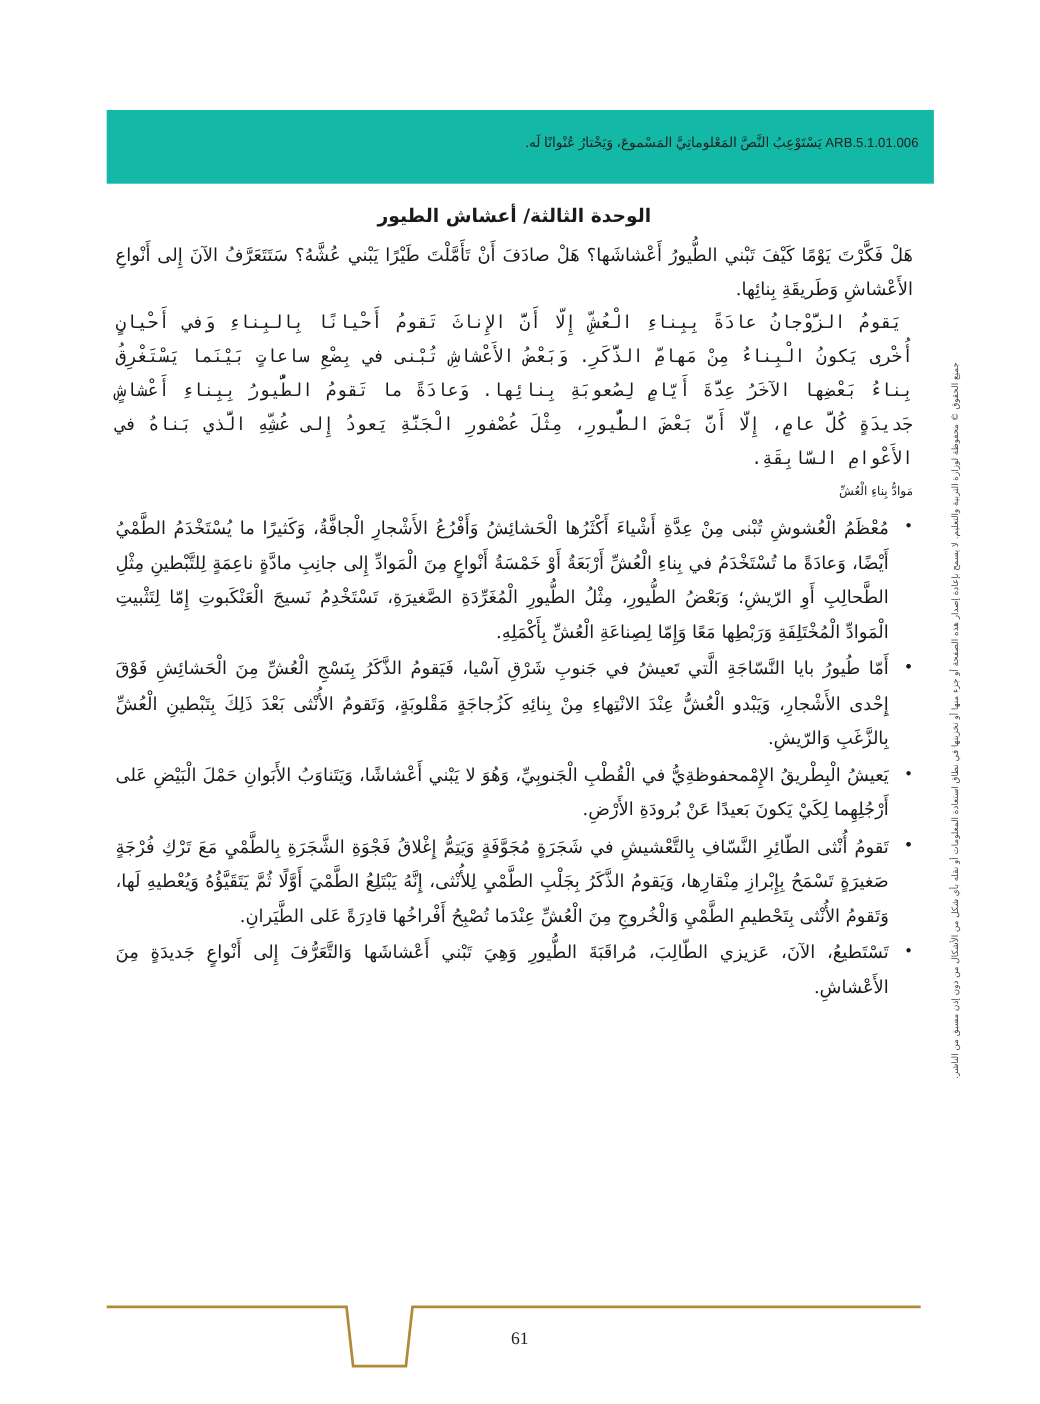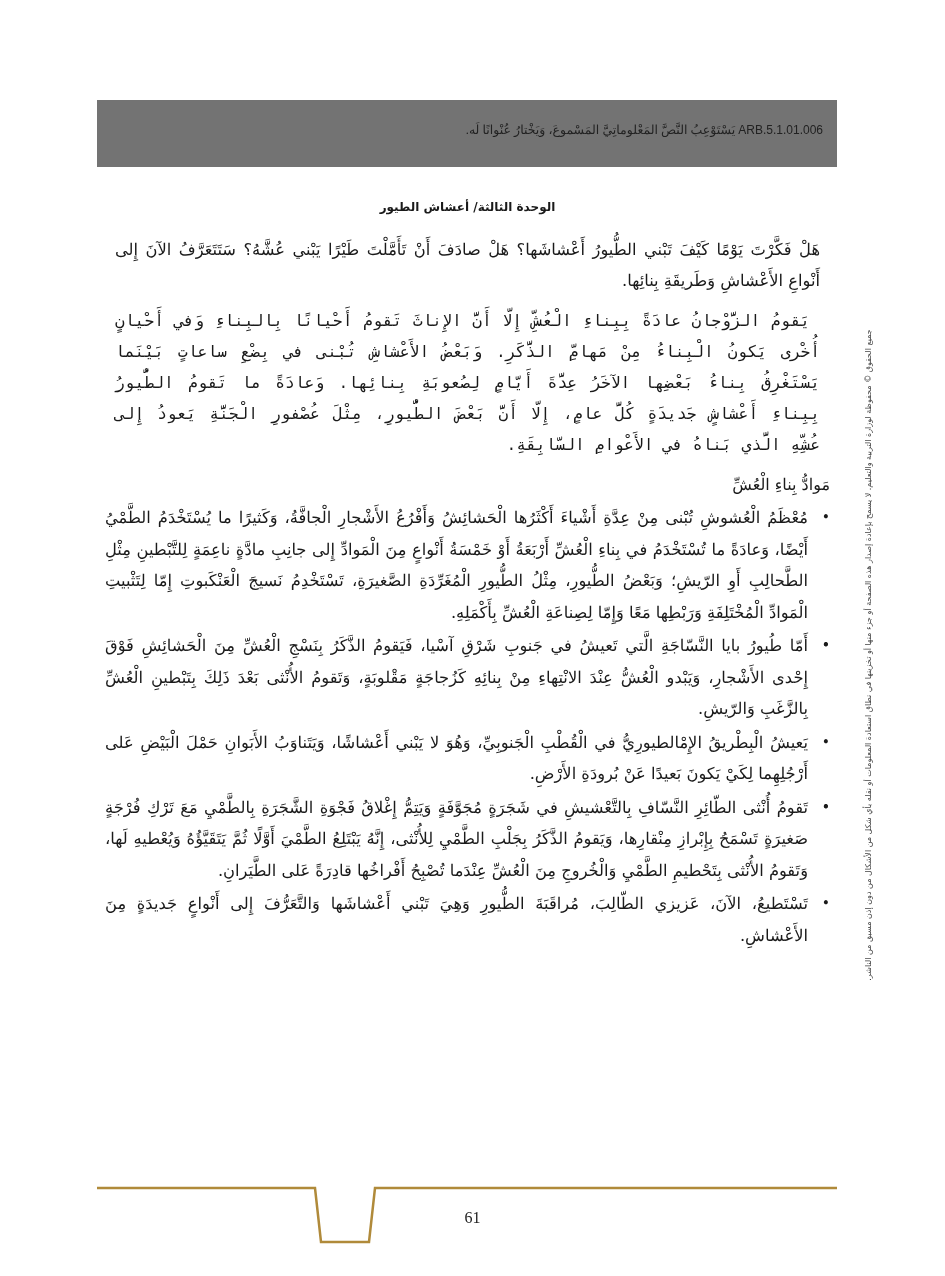--- a/index.html
+++ b/index.html
@@ -6,55 +6,55 @@
   body { width: 945px; height: 1276px; position: relative; overflow: hidden;
          font-family: "DejaVu Serif", "Liberation Serif", serif; color: #1a1a1a; }
   .objective-box { position: absolute; left: 97px; top: 100px; width: 740px; height: 67px;
          background: #f3efe3; }
   .objective-text { position: absolute; right: 14px; top: 22px; direction: rtl;
          font-family: "Liberation Serif", serif; font-size: 12.5px; color: #222; white-space: nowrap; }
   .objective-code { font-family: "Liberation Sans", sans-serif; font-size: 12px; }
   .content { position: absolute; left: 105px; top: 180px; width: 725px; direction: rtl;
          text-align: justify; }
   .unit-title { text-align: center; font-family: "DejaVu Sans", sans-serif; font-weight: bold;
-         font-size: 12px; margin: 10px 0 2px 0; line-height: 34px; }
-  .para { font-size: 16.3px; line-height: 31px; margin: 10px; text-align-last: right; }
+         font-size: 17px; margin: 0 0 2px 0; line-height: 34px; }
+  .para { font-size: 16.3px; line-height: 31px; margin: 0; text-align-last: right; }
   .para.indent { text-indent: 10px; font-family: Liberation Mono, monospace; }
-  .subhead { font-size: 16px; line-height: 27px; margin: 0; }
+  .subhead { font-size: 11px; line-height: 27px; margin: 0; }
   ul.bullets { margin: 4px 0 0 0; padding: 0 22px 0 0; list-style: none; }
   ul.bullets li { position: relative; font-size: 16.3px; line-height: 31.5px; margin: 0 0 2px 0; }
   ul.bullets li .bullet { position: absolute; right: -22px; top: 0; font-size: 14px; }
   .side-note { position: absolute; left: 857px; top: 265px; width: 22px; height: 780px; }
   .side-note span { position: absolute; left: 50%; top: 50%; white-space: nowrap;
          transform: translate(-50%, -50%) rotate(-90deg); direction: rtl;
          font-family: "DejaVu Sans", sans-serif; font-size: 8px; color: #444; }
   .footer-svg { position: absolute; left: 0; top: 1170px; width: 945px; height: 80px; }
   .page-number { position: absolute; left: 0; width: 945px; top: 1209px; text-align: center;
          font-family: "Liberation Serif", serif; font-size: 16px; color: #222; }
 </style>
 </head>
 <body>
 
-<div class="objective-box" style="background: #737373;">
+<div class="objective-box" style="background: #14b8a6; padding-left: 12px;">
   <div class="objective-text">
     <span class="objective-code">ARB.5.1.01.006</span>
     <span>يَسْتَوْعِبُ النَّصَّ المَعْلوماتِيَّ المَسْموعَ، وَيَخْتارُ عُنْوانًا لَه.</span>
   </div>
 </div>
 
 <div class="content">
   <h1 class="unit-title">الوحدة الثالثة/ أعشاش الطيور</h1>
   <p class="para">هَلْ فَكَّرْتَ يَوْمًا كَيْفَ تَبْني الطُّيورُ أَعْشاشَها؟ هَلْ صادَفَ أَنْ تَأَمَّلْتَ طَيْرًا يَبْني عُشَّهُ؟ سَتَتَعَرَّفُ الآنَ إِلى أَنْواعِ الأَعْشاشِ وَطَريقَةِ بِنائِها.</p>
   <p class="para indent">يَقومُ الزَّوْجانُ عادَةً بِبِناءِ الْعُشِّ إِلّا أَنَّ الإِناثَ تَقومُ أَحْيانًا بِالبِناءِ وَفي أَحْيانٍ أُخْرى يَكونُ الْبِناءُ مِنْ مَهامِّ الذَّكَرِ. وَبَعْضُ الأَعْشاشِ تُبْنى في بِضْعِ ساعاتٍ بَيْنَما يَسْتَغْرِقُ بِناءُ بَعْضِها الآخَرُ عِدَّةَ أَيّامٍ لِصُعوبَةِ بِنائِها. وَعادَةً ما تَقومُ الطُّيورُ بِبِناءِ أَعْشاشٍ جَديدَةٍ كُلَّ عامٍ، إِلّا أَنَّ بَعْضَ الطُّيورِ، مِثْلَ عُصْفورِ الْجَنَّةِ يَعودُ إِلى عُشِّهِ الَّذي بَناهُ في الأَعْوامِ السّابِقَةِ.</p>
   <p class="subhead">مَوادُّ بِناءِ الْعُشِّ</p>
   <ul class="bullets">
     <li><span class="bullet">•</span><span>مُعْظَمُ الْعُشوشِ تُبْنى مِنْ عِدَّةِ أَشْياءَ أَكْثَرُها الْحَشائِشُ وَأَفْرُعُ الأَشْجارِ الْجافَّةُ، وَكَثيرًا ما يُسْتَخْدَمُ الطَّمْيُ أَيْضًا، وَعادَةً ما تُسْتَخْدَمُ في بِناءِ الْعُشِّ أَرْبَعَةُ أَوْ خَمْسَةُ أَنْواعٍ مِنَ الْمَوادِّ إِلى جانِبِ مادَّةٍ ناعِمَةٍ لِلتَّبْطينِ مِثْلِ الطَّحالِبِ أَوِ الرّيشِ؛ وَبَعْضُ الطُّيورِ، مِثْلُ الطُّيورِ الْمُغَرِّدَةِ الصَّغيرَةِ، تَسْتَخْدِمُ نَسيجَ الْعَنْكَبوتِ إِمّا لِتَثْبيتِ الْمَوادِّ الْمُخْتَلِفَةِ وَرَبْطِها مَعًا وَإِمّا لِصِناعَةِ الْعُشِّ بِأَكْمَلِهِ.</span></li>
     <li><span class="bullet">•</span></li>
     <li><span class="bullet">•</span><span>أَمّا طُيورُ بايا النَّسّاجَةِ الَّتي تَعيشُ في جَنوبِ شَرْقِ آسْيا، فَيَقومُ الذَّكَرُ بِنَسْجِ الْعُشِّ مِنَ الْحَشائِشِ فَوْقَ إِحْدى الأَشْجارِ، وَيَبْدو الْعُشُّ عِنْدَ الانْتِهاءِ مِنْ بِنائِهِ كَزُجاجَةٍ مَقْلوبَةٍ، وَتَقومُ الأُنْثى بَعْدَ ذَلِكَ بِتَبْطينِ الْعُشِّ بِالزَّغَبِ وَالرّيشِ.</span></li>
-    <li><span class="bullet">•</span><span>يَعيشُ الْبِطْريقُ الإِمْالطيورِيُّ في الْقُطْبِ الْجَنوبِيِّ، وَهُوَ لا يَبْني أَعْشاشًا، وَيَتَناوَبُ الأَبَوانِ حَمْلَ الْبَيْضِ عَلى أَرْجُلِهِما لِكَيْ يَكونَ بَعيدًا عَنْ بُرودَةِ الأَرْضِ.</span></li>
+    <li><span class="bullet">•</span><span>يَعيشُ الْبِطْريقُ الإِمْمحفوظةِيُّ في الْقُطْبِ الْجَنوبِيِّ، وَهُوَ لا يَبْني أَعْشاشًا، وَيَتَناوَبُ الأَبَوانِ حَمْلَ الْبَيْضِ عَلى أَرْجُلِهِما لِكَيْ يَكونَ بَعيدًا عَنْ بُرودَةِ الأَرْضِ.</span></li>
     <li><span class="bullet">•</span></li>
     <li><span class="bullet">•</span><span>تَقومُ أُنْثى الطّائِرِ النَّسّافِ بِالتَّعْشيشِ في شَجَرَةٍ مُجَوَّفَةٍ وَيَتِمُّ إِغْلاقُ فَجْوَةِ الشَّجَرَةِ بِالطَّمْيِ مَعَ تَرْكِ فُرْجَةٍ صَغيرَةٍ تَسْمَحُ بِإِبْرازِ مِنْقارِها، وَيَقومُ الذَّكَرُ بِجَلْبِ الطَّمْيِ لِلأُنْثى، إِنَّهُ يَبْتَلِعُ الطَّمْيَ أَوَّلًا ثُمَّ يَتَقَيَّؤُهُ وَيُعْطيهِ لَها، وَتَقومُ الأُنْثى بِتَحْطيمِ الطَّمْيِ وَالْخُروجِ مِنَ الْعُشِّ عِنْدَما تُصْبِحُ أَفْراخُها قادِرَةً عَلى الطَّيَرانِ.</span></li>
     <li><span class="bullet">•</span><span>تَسْتَطيعُ، الآنَ، عَزيزي الطّالِبَ، مُراقَبَةَ الطُّيورِ وَهِيَ تَبْني أَعْشاشَها وَالتَّعَرُّفَ إِلى أَنْواعٍ جَديدَةٍ مِنَ الأَعْشاشِ.</span></li>
   </ul>
 </div>
 
 <div class="side-note">
   <span>جميع الحقوق © محفوظة لوزارة التربية والتعليم. لا يسمح بإعادة إصدار هذه الصفحة أو جزء منها أو تخزينها في نطاق استعادة المعلومات أو نقله بأي شكل من الأشكال من دون إذن مسبق من الناشر.</span>
 </div>
 

